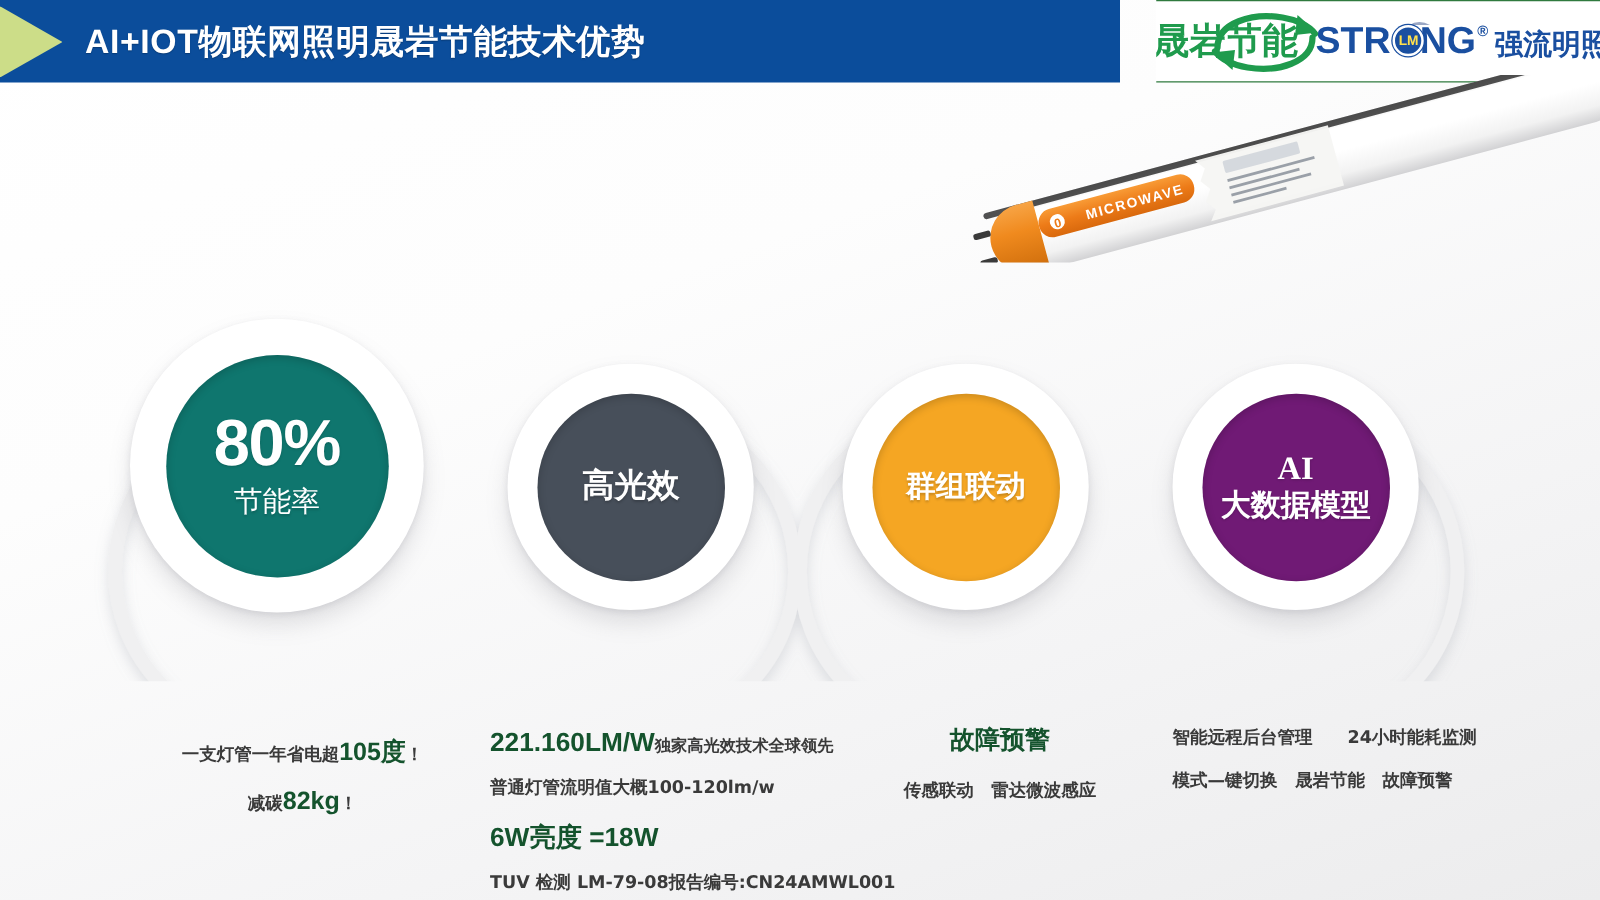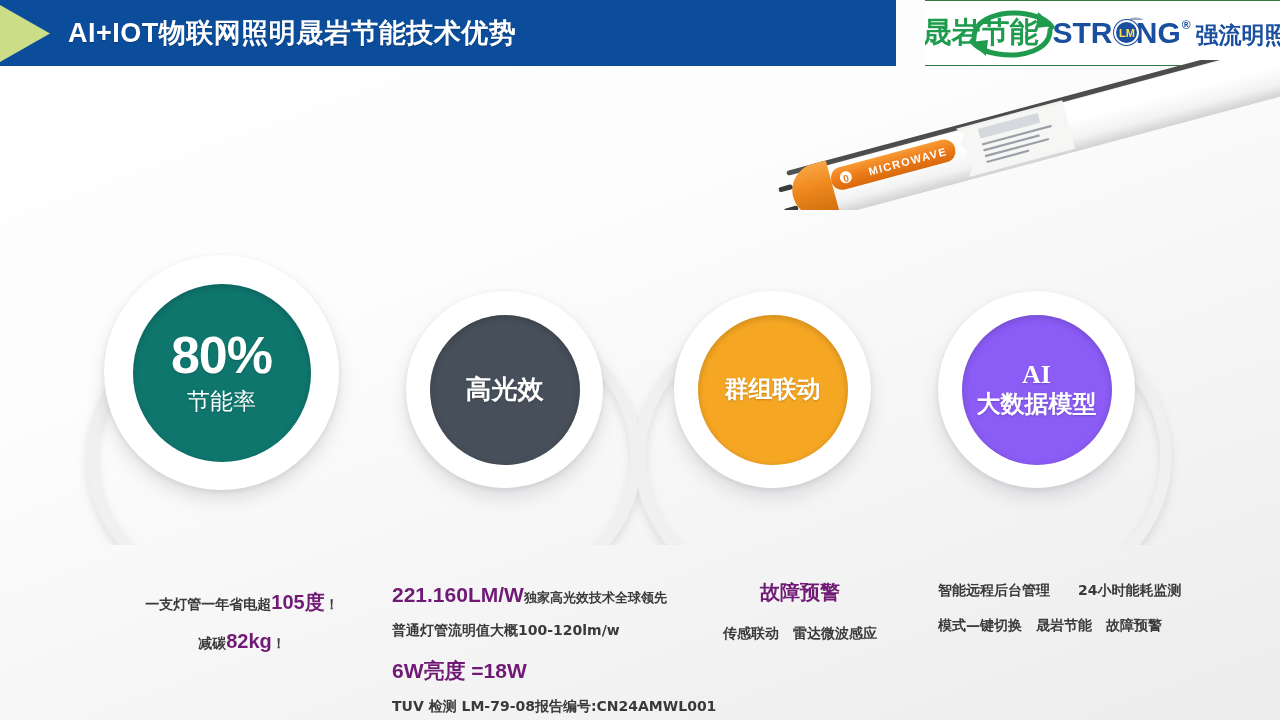--- a/index.html
+++ b/index.html
@@ -132,21 +132,21 @@
   .disc-ai-top {
     font-size: 26px; font-weight: bold; line-height: 1.1;
     font-family: "Liberation Serif", serif;
     text-shadow: 0 1px 2px rgba(0,0,0,.2);
   }
 
   
   .caption { position: absolute; }
   .cap-line { white-space: nowrap; line-height: 1.45; }
   .t-dark { color: #3a3a3a; font-weight: bold; font-family: "DejaVu Sans", sans-serif; }
-  .t-red  { color: #701a75; font-weight: bold; }
+  .t-red  { color: #14532d; font-weight: bold; }
   .sz-sm  { font-size: 13px; }
   .sz-md  { font-size: 14px; }
   .sz-lg  { font-size: 20px; }
   .sz-xl  { font-size: 21px; }
 </style>
 </head>
 <body>
 
 <div id="header">
   <div id="header-bar"></div>
@@ -246,21 +246,21 @@
     </div>
   </div>
 
   <div class="node" style="left:674px; top:76px; width:197px; height:197px;">
     <div class="disc" style="width:150px;height:150px;background:#f5a623;">
       <span class="disc-label small">群组联动</span>
     </div>
   </div>
 
   <div class="node" style="left:938px; top:76px; width:197px; height:197px;">
-    <div class="disc" style="width:150px;height:150px;background:#8b5cf6;justify-content:center;">
+    <div class="disc" style="width:150px;height:150px;background:#701a75;justify-content:center;">
       <span class="disc-ai-top">AI</span>
       <span class="disc-label small">大数据模型</span>
     </div>
   </div>
 </div>
 
 <div class="caption" id="cap0" style="left:112px; top:588px; width:260px; text-align:center;">
     <div class="cap-line" style="margin-bottom: 10px;"><span class="t-dark sz-md">一支灯管一年省电超</span><span class="t-red sz-lg">105度</span><span class="t-dark sz-md">！</span></div>
     <div class="cap-line" style="margin-bottom: 10px;"><span class="t-dark sz-md">减碳</span><span class="t-red sz-lg">82kg</span><span class="t-dark sz-md">！</span></div>
   </div>

